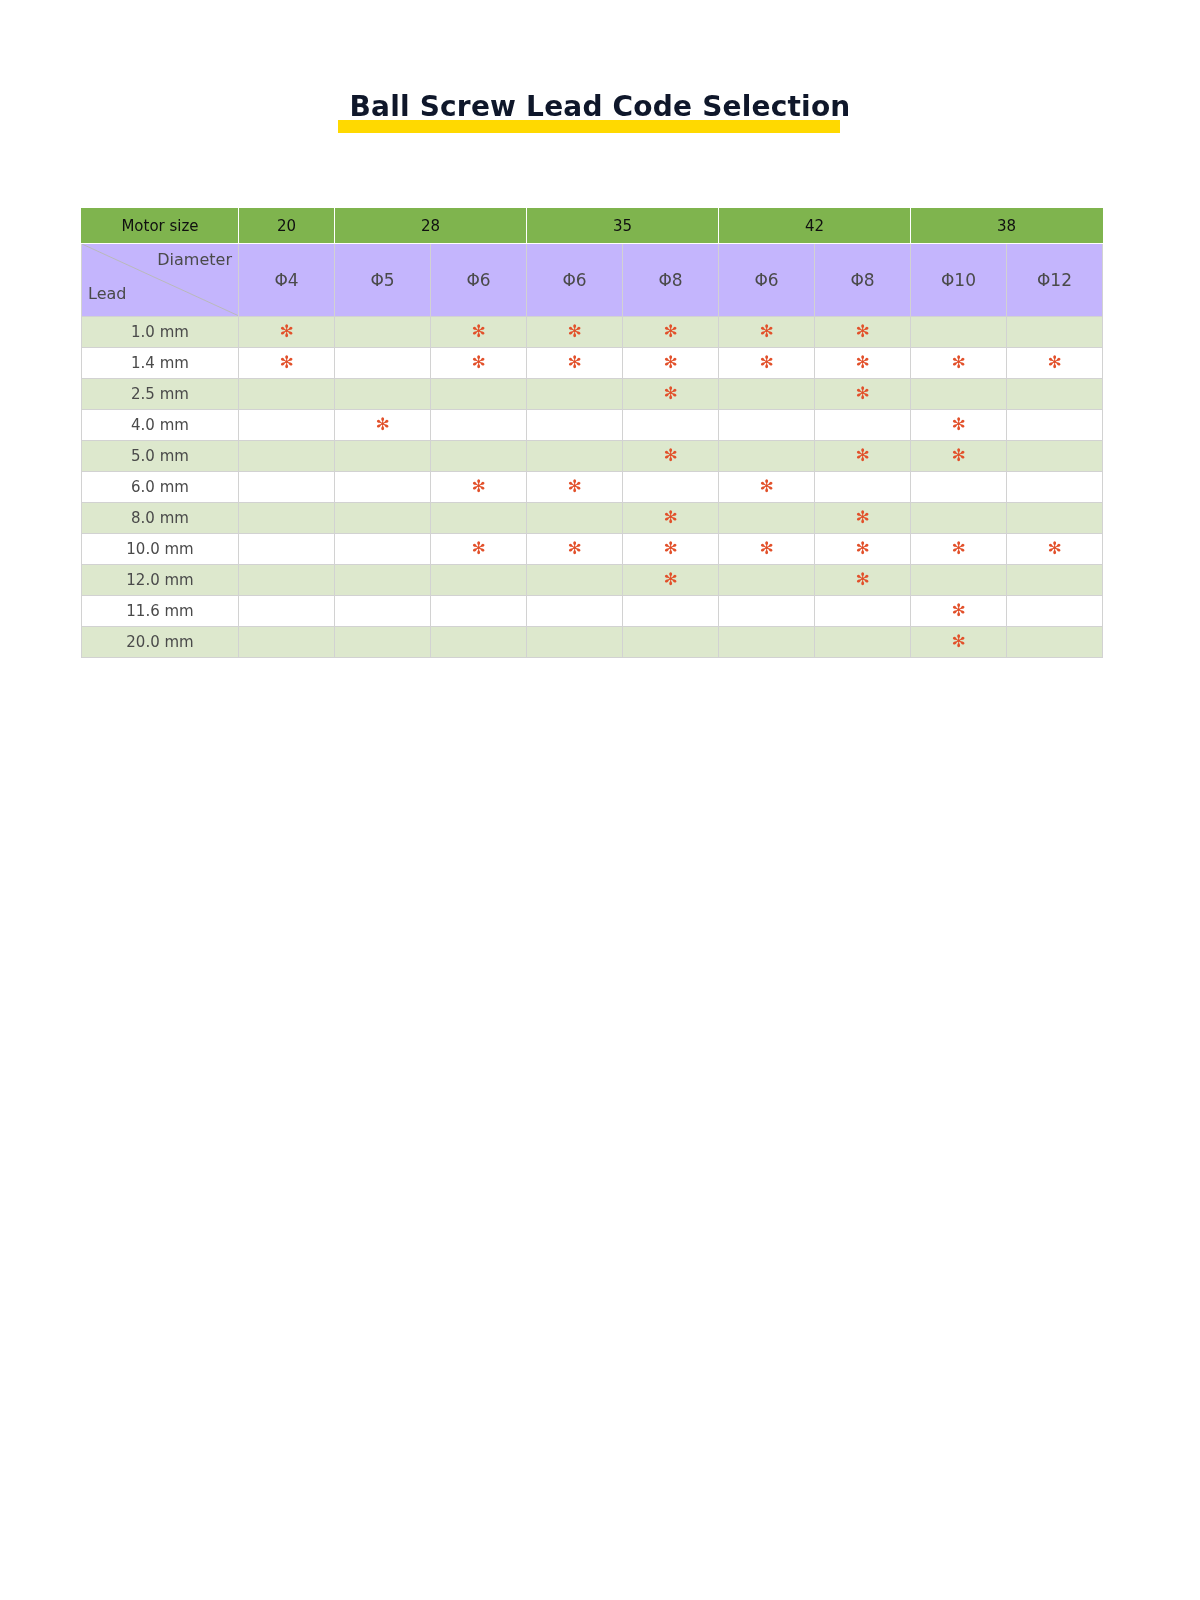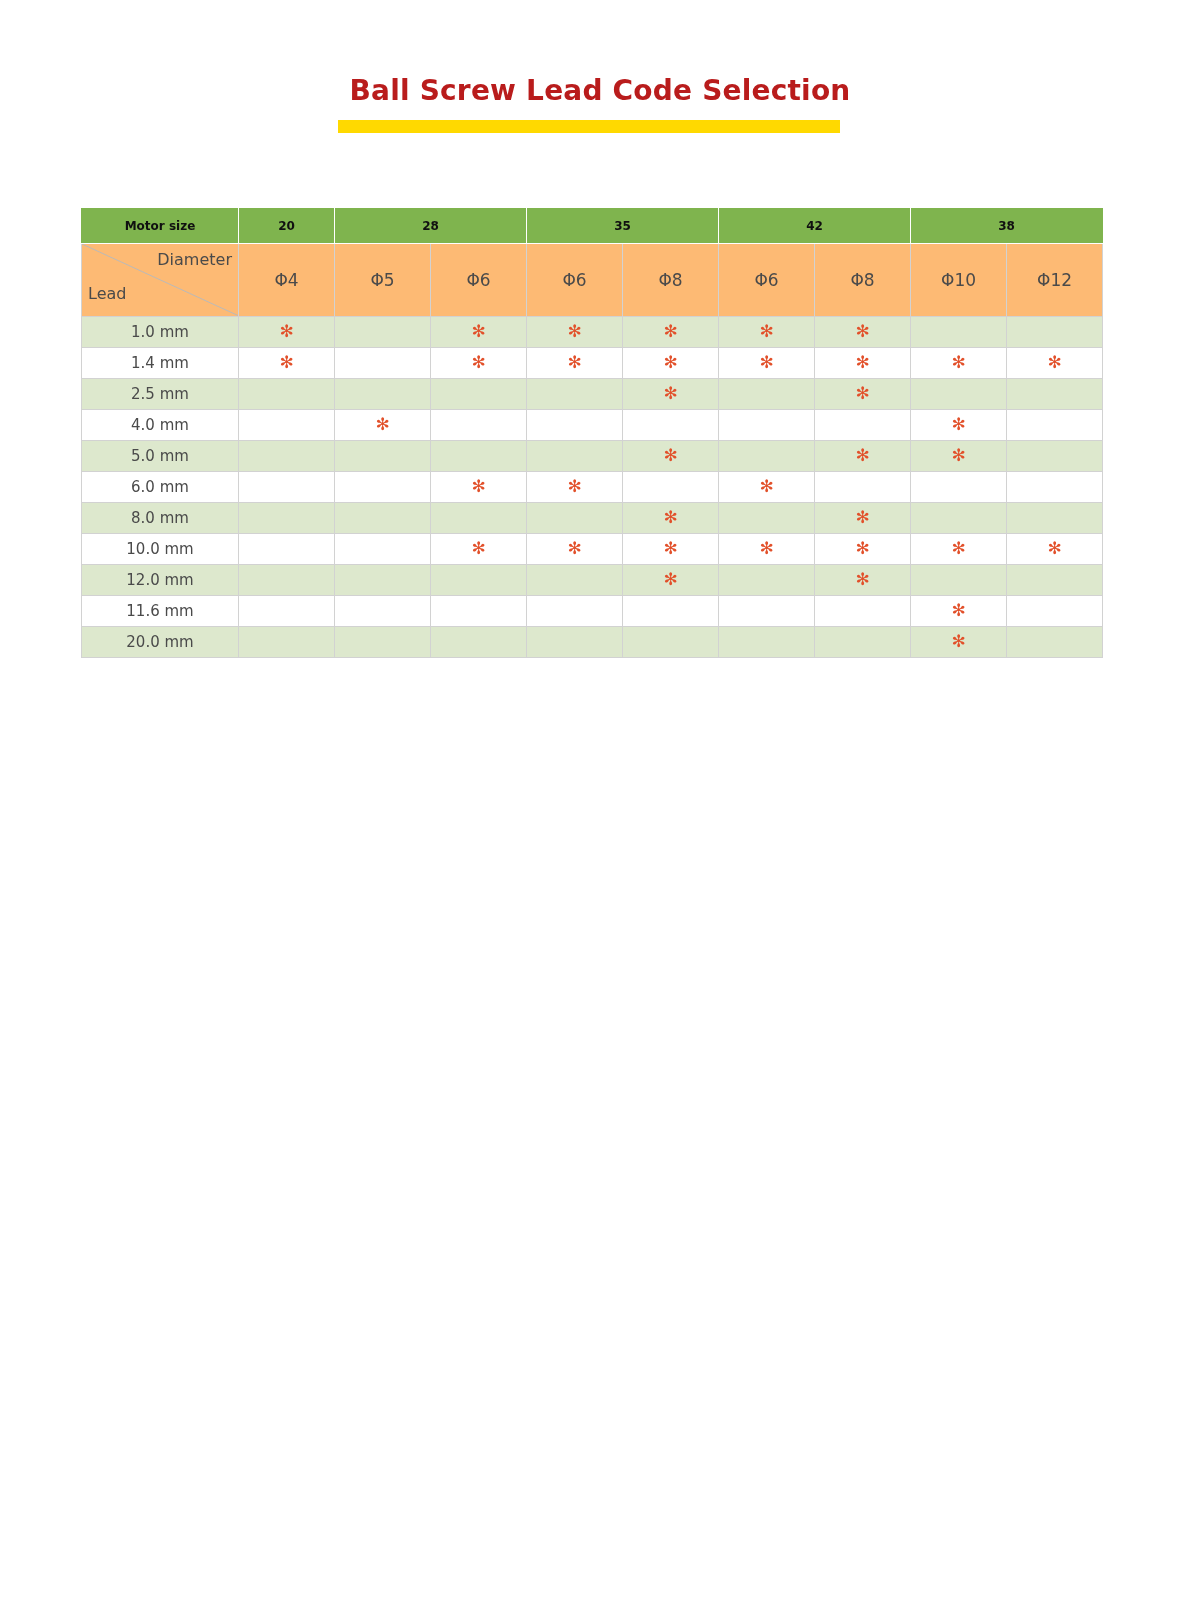--- a/index.html
+++ b/index.html
@@ -20,24 +20,24 @@
     position: absolute;
     left: 0;
     top: 74px;
     width: 1200px;
     text-align: center;
   }
   .page-title {
     font-family: "DejaVu Sans", "Liberation Sans", sans-serif;
     font-size: 28px;
     font-weight: bold;
-    color: #b91c1c;
+    color: #0f172a;
     letter-spacing: 0.2px;
     line-height: 34px;
-    margin: 0;
+    margin: 16px;
   }
   .title-underline {
     position: absolute;
     left: 338px;
     top: 120px;
     width: 502px;
     height: 13px;
     background: #FFD900;
   }
 
@@ -60,39 +60,39 @@
     padding: 0;
     text-align: center;
     vertical-align: middle;
     font-weight: normal;
   }
 
   
   tr.group-row th {
     background: #7FB44E;
     color: #101010;
-    font-size: 12px;
-    font-weight: bold;
+    font-size: 15px;
+    font-weight: normal;
     height: 34px;
     border-color: #ffffff;
     border-top: 1px solid #7FB44E;
   }
   tr.group-row th.corner {
     border-left: 1px solid #7FB44E;
   }
   tr.group-row th.last {
     border-right: 1px solid #7FB44E;
   }
 
   
   tr.dia-row td {
     height: 72px;
     font-size: 17px;
     color: #4a4a4a;
-    background: #fdba74;
+    background: #c4b5fd;
   }
   td.corner-cell {
     position: relative;
     background: #ffffff;
     padding: 0;
   }
   .corner-diag {
     position: absolute;
     inset: 0;
     pointer-events: none;

